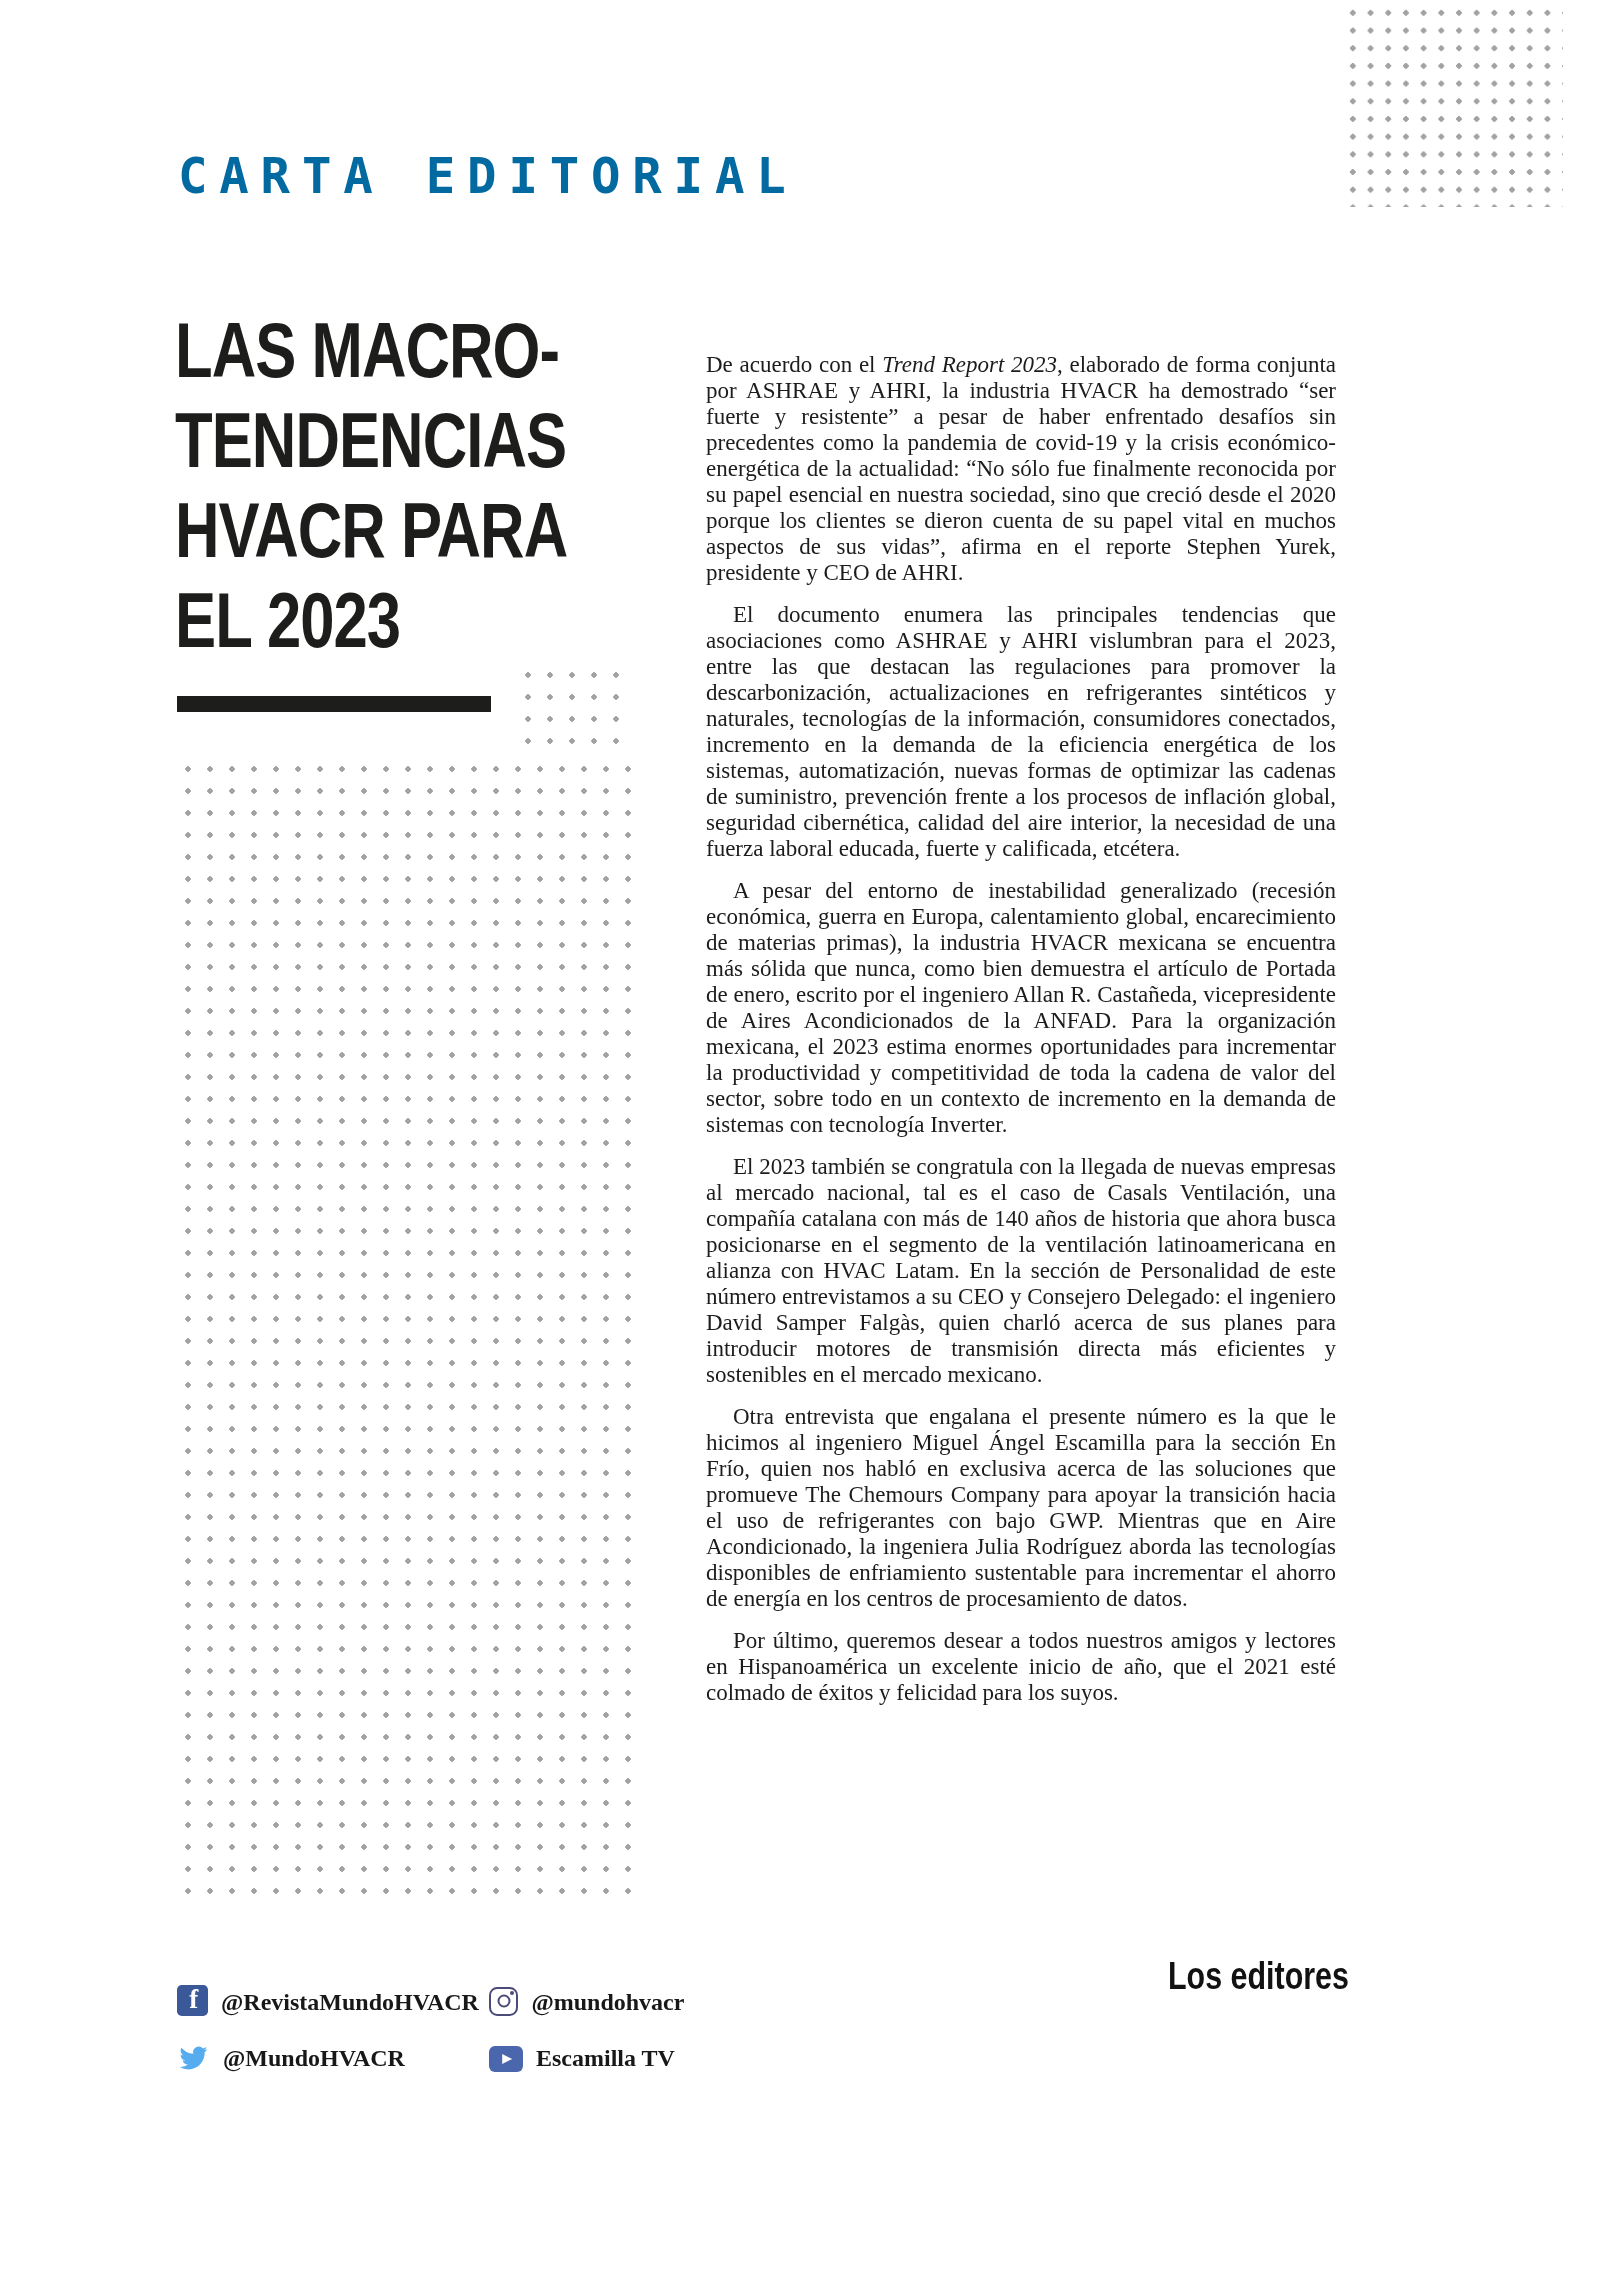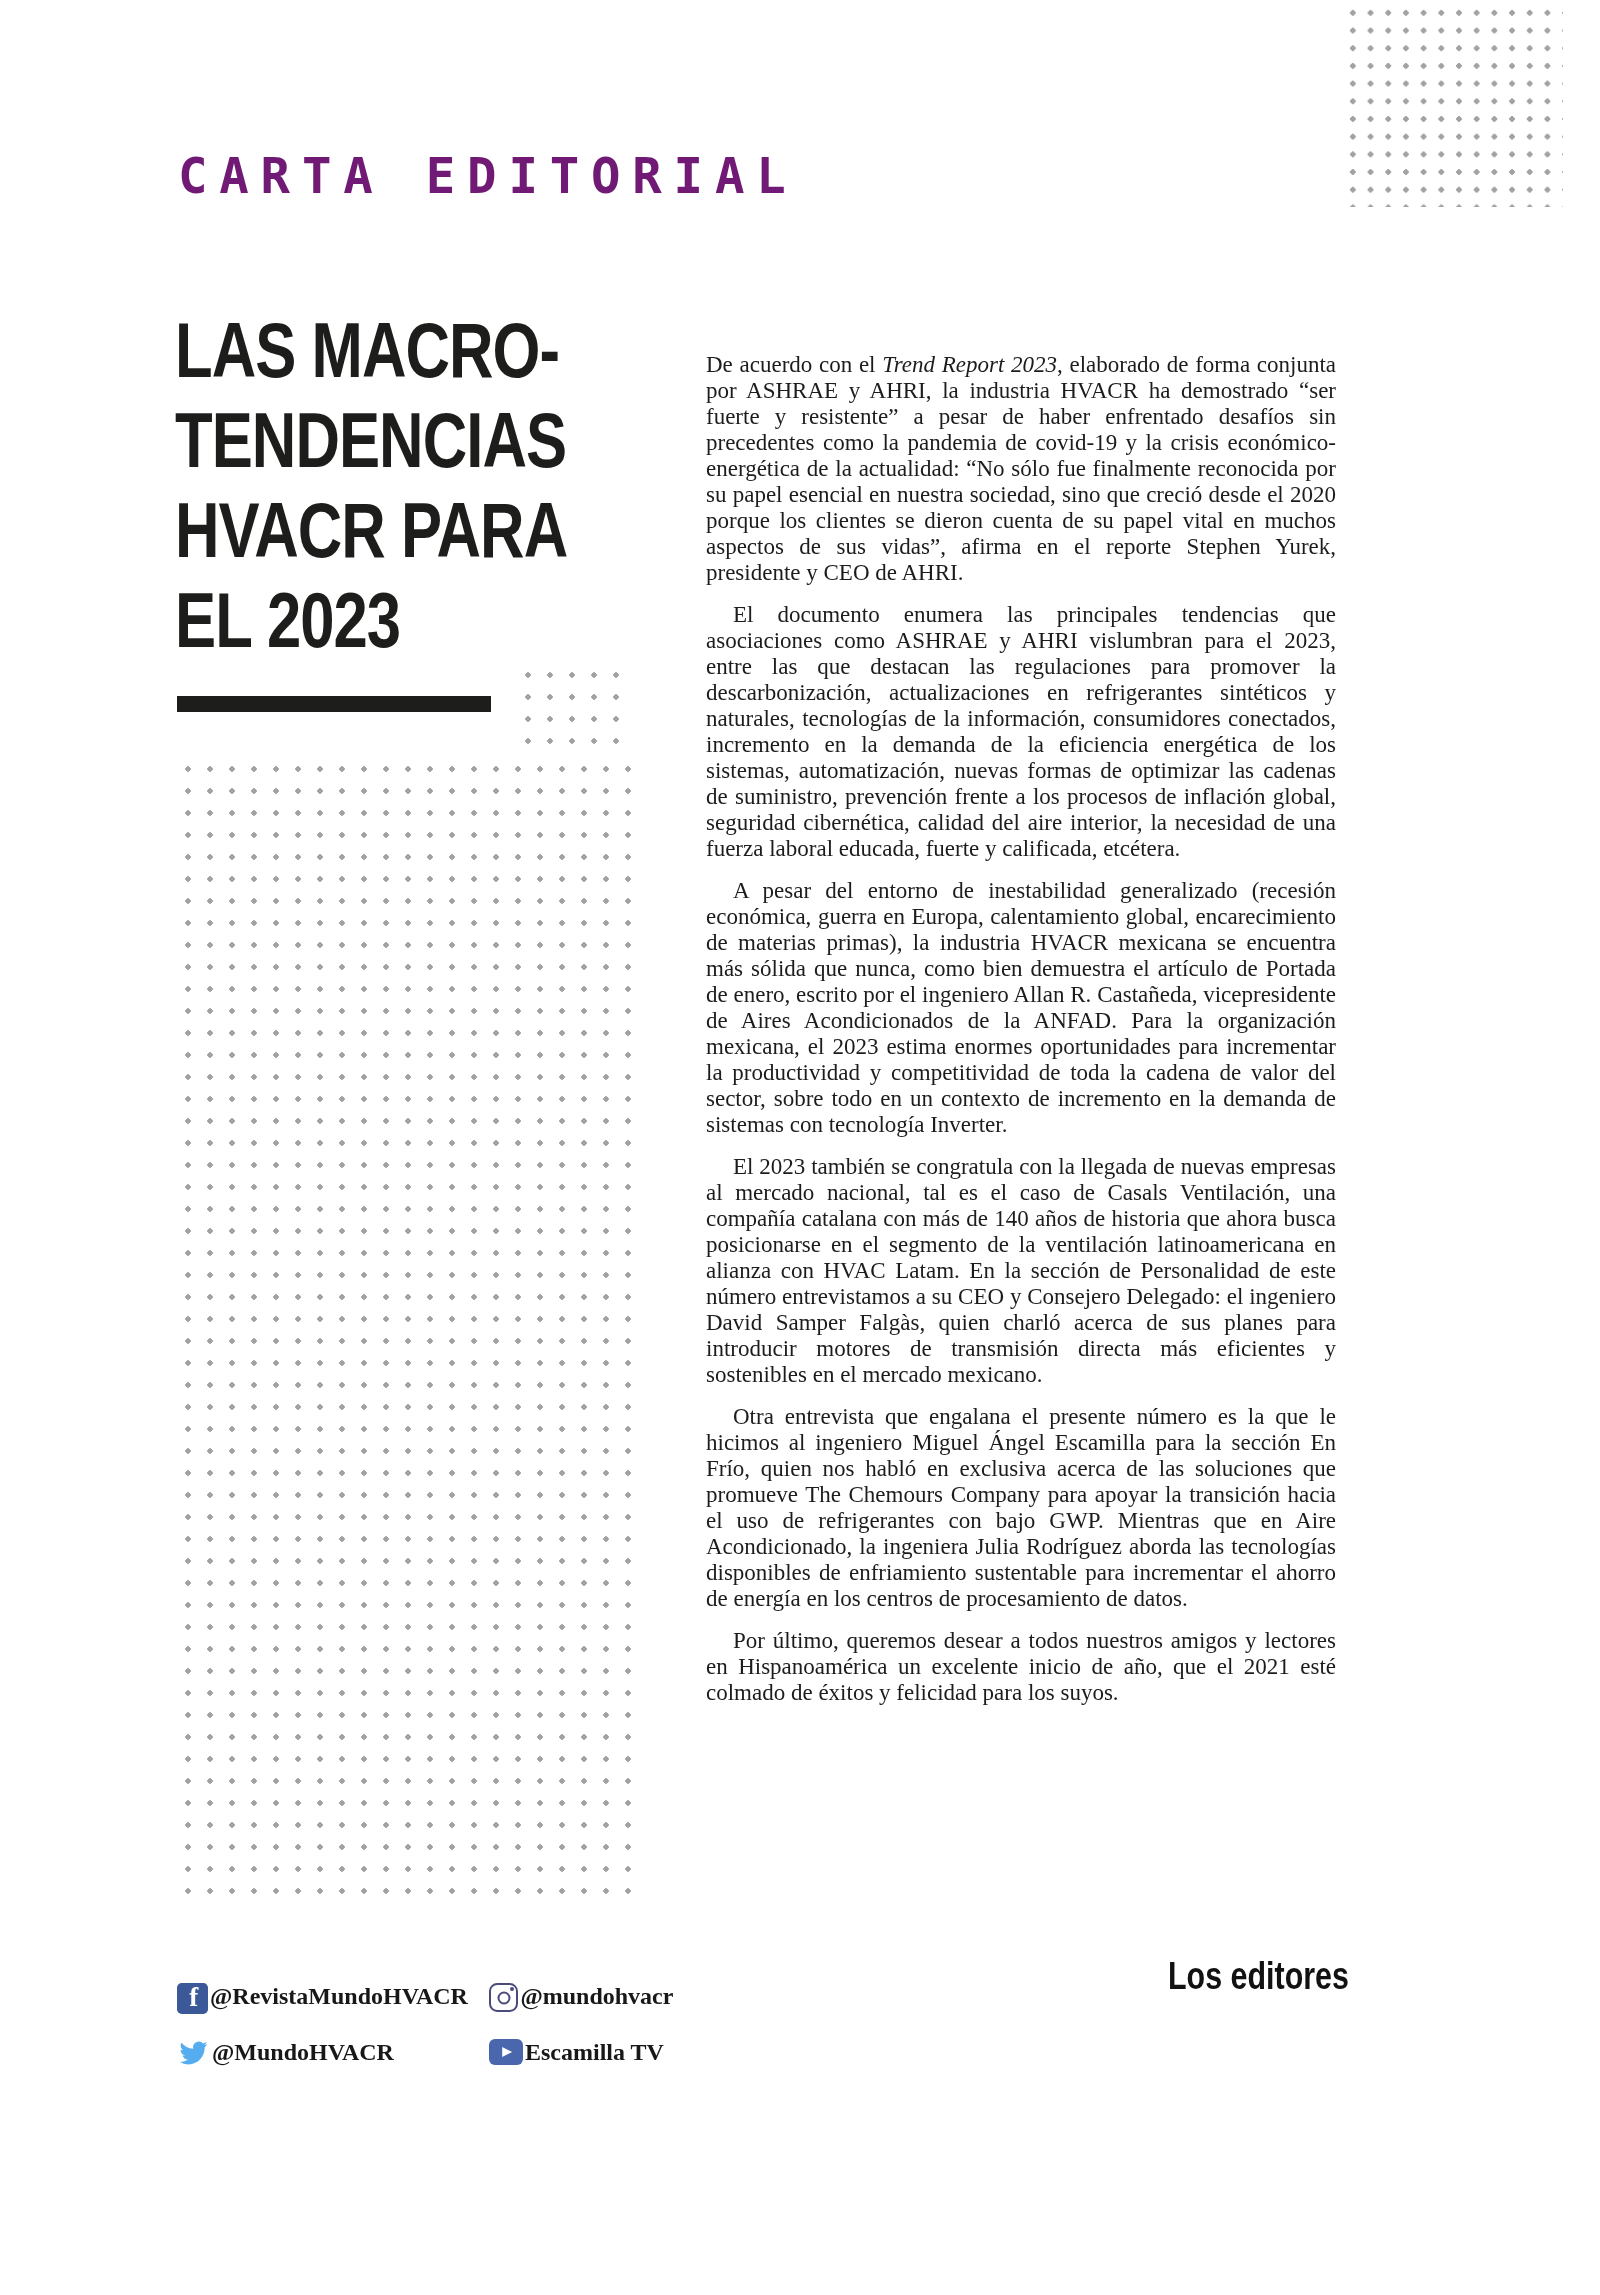--- a/index.html
+++ b/index.html
@@ -32,21 +32,21 @@
     background-size: 22px 22px;
   }
 
   
   .section-label {
     position: absolute; left: 178px; top: 148px; margin: 0;
     font-family: "DejaVu Sans Mono", monospace;
     font-weight: bold;
     font-size: 49px;
     letter-spacing: 11.8px;
-    color: #701a75;
+    color: #0369a1;
     white-space: nowrap;
   }
 
   
   .headline {
     position: absolute; left: 175px; top: 305px;
     font-family: "Liberation Sans", sans-serif;
     font-weight: 800;
     font-size: 78px;
     line-height: 90px;
@@ -83,21 +83,21 @@
     font-size: 39px;
     color: #121212;
     transform: scaleX(0.78);
     transform-origin: right top;
     white-space: nowrap;
   }
 
   
   .social-item {
     position: absolute; height: 33px;
-    display: flex; align-items: flex-start; gap: 2px;
+    display: flex; align-items: flex-end; gap: 13px;
   }
   .social-fb { left: 177px; top: 1983px; }
   .social-ig { left: 489px; top: 1983px; }
   .social-tw { left: 177px; top: 2039px; }
   .social-yt { left: 489px; top: 2039px; }
   .handle {
     font-family: "Liberation Serif", serif;
     font-weight: 700;
     font-size: 24px;
     color: #181818;

